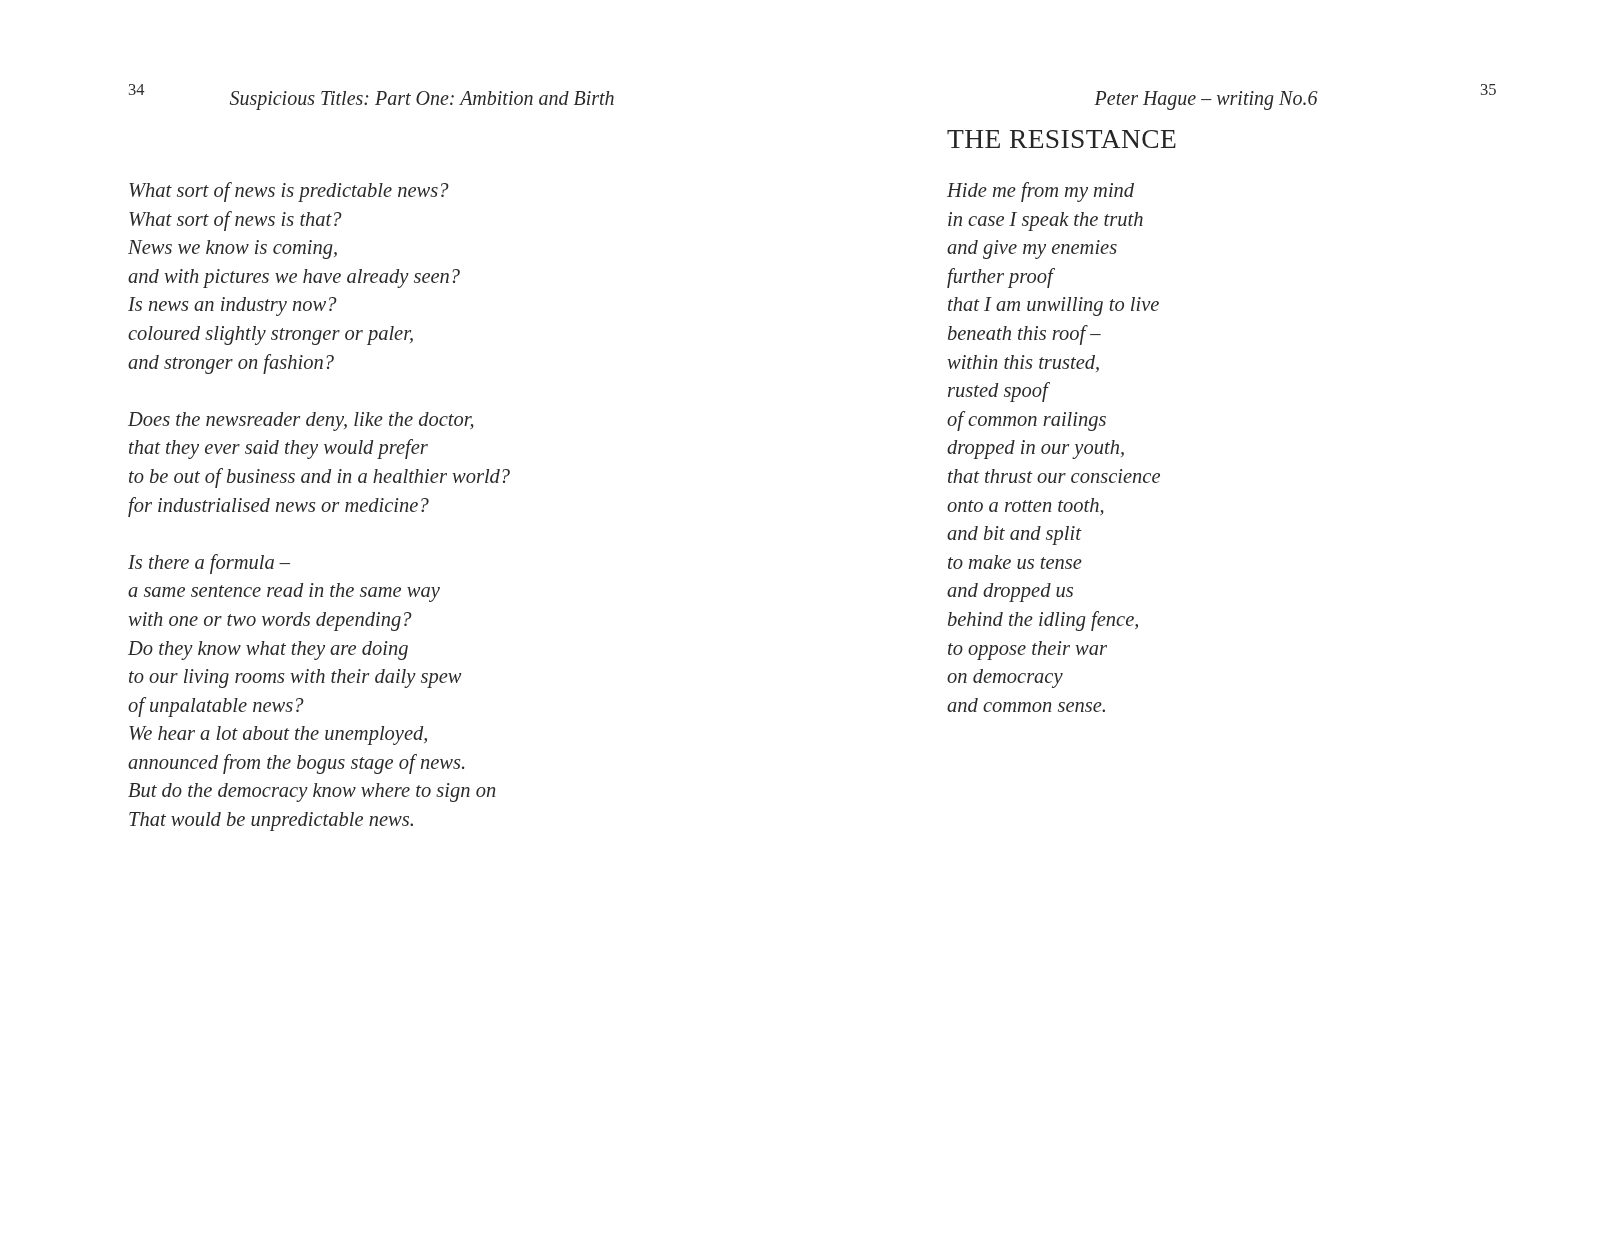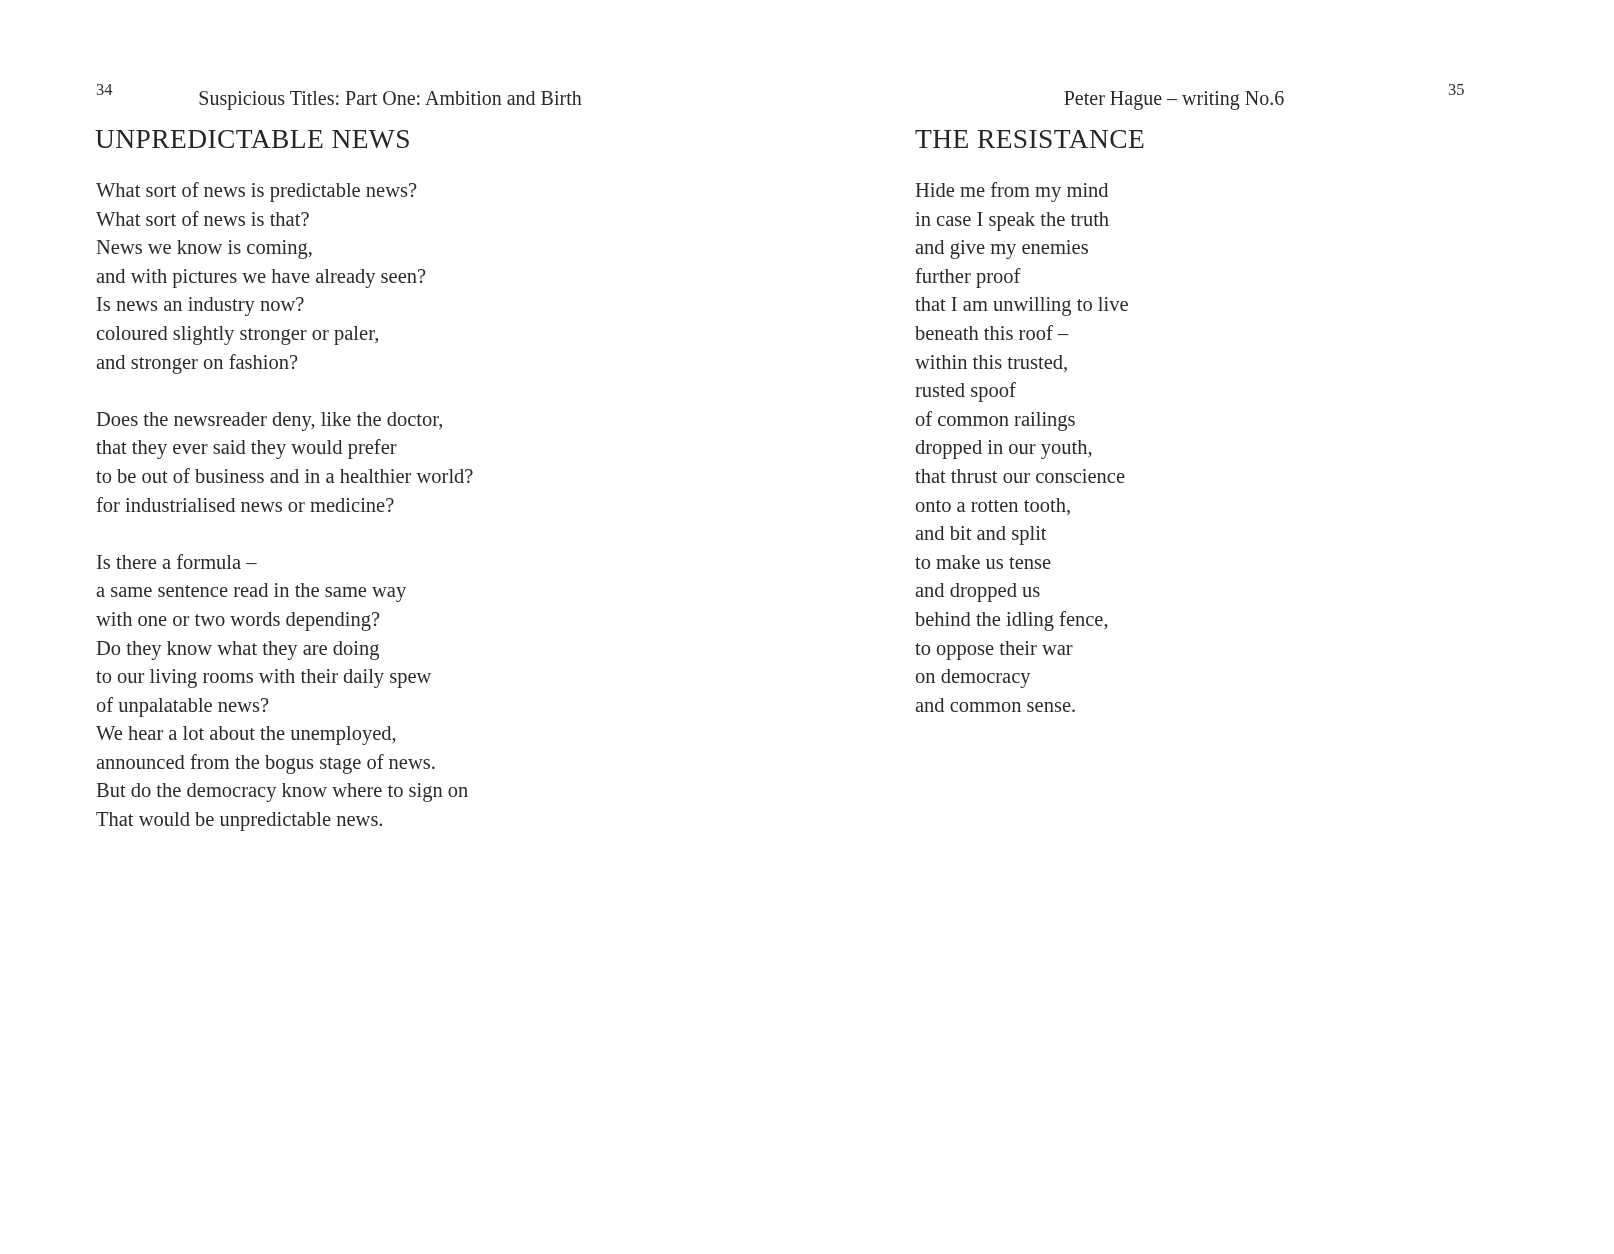--- a/index.html
+++ b/index.html
@@ -12,61 +12,63 @@
     height: 1254px;
     position: relative;
     font-family: "Liberation Serif", serif;
     color: #272727;
     overflow: hidden;
   }
   .page {
     position: absolute;
     top: 0;
     height: 100%;
+    margin-left: 32px;
   }
   .page-number {
     position: absolute;
     font-size: 16.5px;
     color: #2e2e2e;
     white-space: nowrap;
   }
   .running-head {
     position: absolute;
     transform: translateX(-50%);
+    font-style: italic;
     font-size: 20px;
     color: #2a2a2a;
     white-space: nowrap;
   }
   .poem-title {
     position: absolute;
     font-size: 27.5px;
     letter-spacing: 0.4px;
     color: #262626;
     white-space: nowrap;
   }
   .poem {
     position: absolute;
     font-size: 20.5px;
     line-height: 28.6px;
     color: #2b2b2b;
+    font-style: italic;
   }
   .stanza + .stanza {
     margin-top: 28.6px;
   }
   .poem-line {
     white-space: nowrap;
   }
 </style>
 </head>
 <body>
 
 <div class="page" style="left:0; width:807px;">
   <div class="page-number" style="left:96px; top:80px;">34</div>
   <div class="running-head" style="left:390px; top:87px;">Suspicious Titles: Part One: Ambition and Birth</div>
-  <div class="poem-title" style="left:95px; top:123px;">UNPREDICTABLE NEWS</div>
   <div class="poem" style="left:96px; top:176px;">
       <div class="stanza">
         <div class="poem-line">What sort of news is predictable news?</div>
         <div class="poem-line">What sort of news is that?</div>
         <div class="poem-line">News we know is coming,</div>
         <div class="poem-line">and with pictures we have already seen?</div>
         <div class="poem-line">Is news an industry now?</div>
         <div class="poem-line">coloured slightly stronger or paler,</div>
         <div class="poem-line">and stronger on fashion?</div>
       </div>

